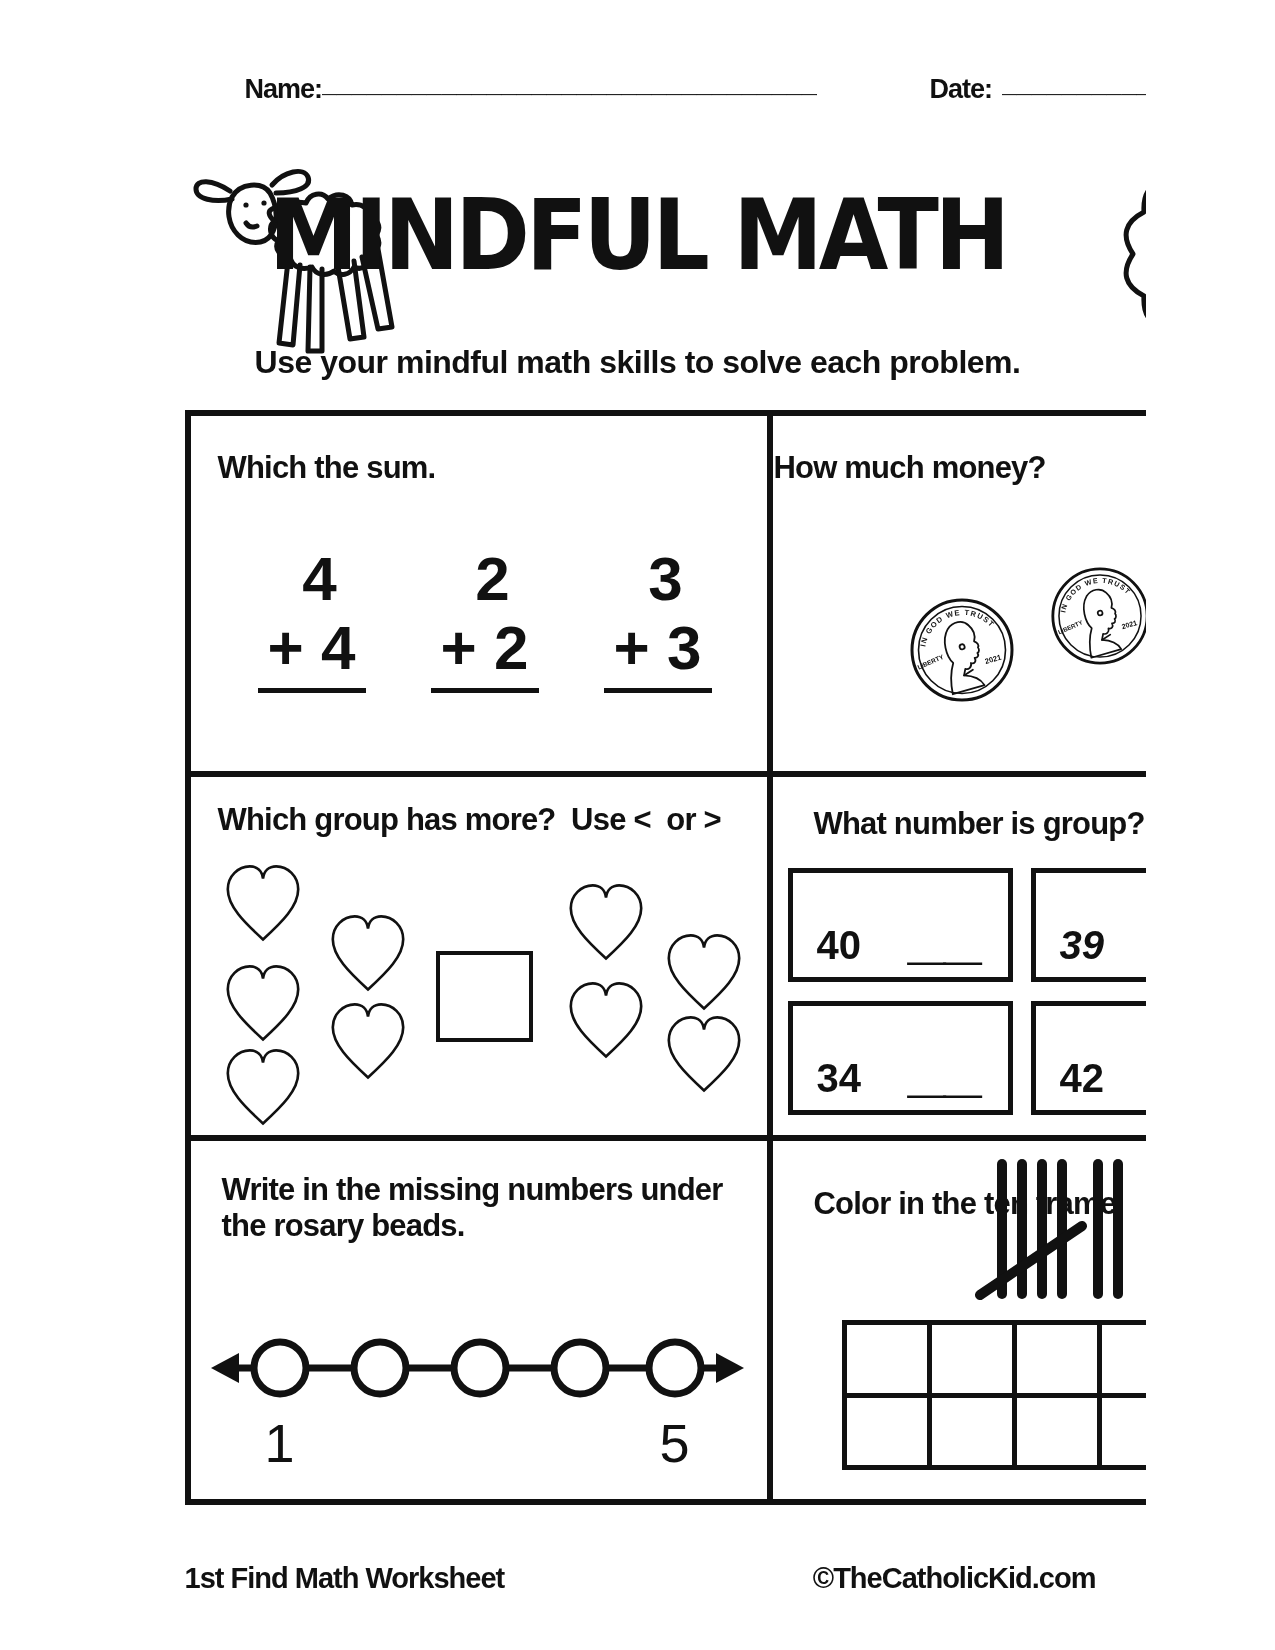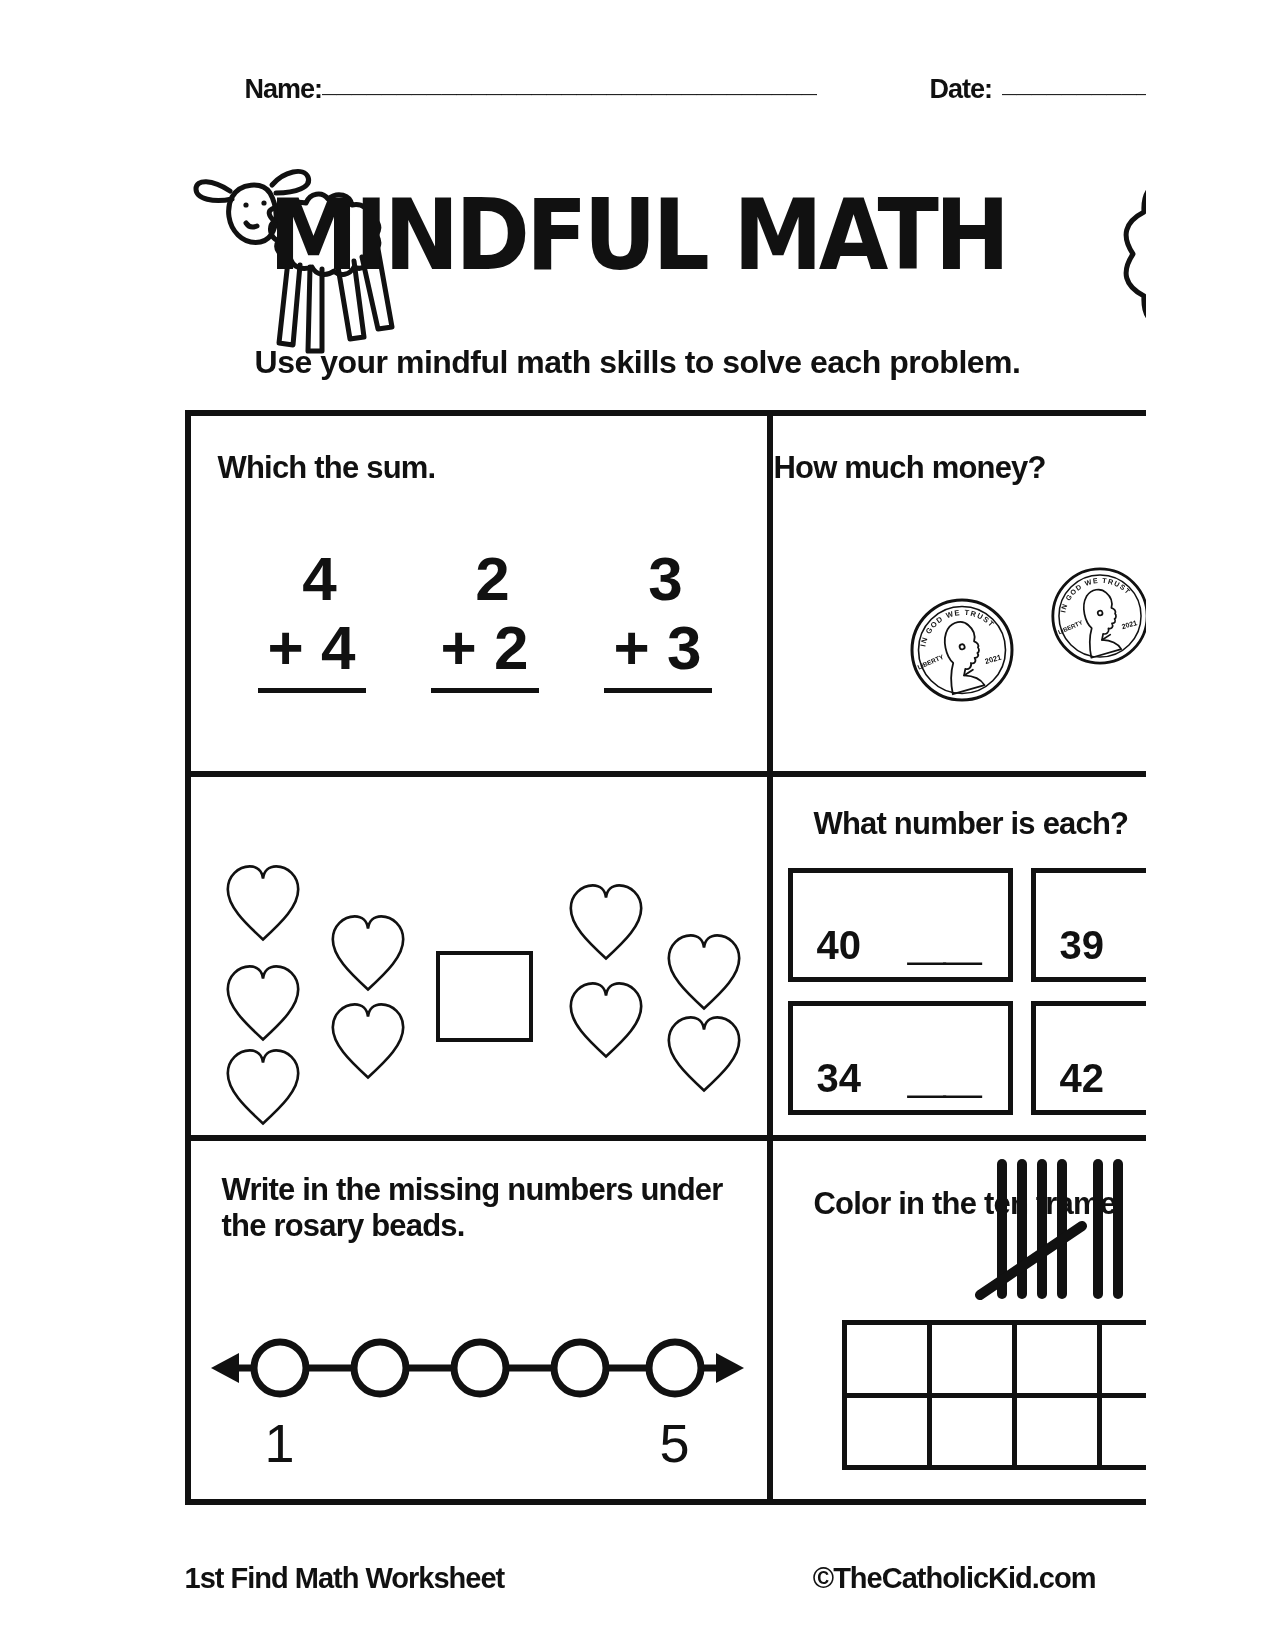--- a/index.html
+++ b/index.html
@@ -176,20 +176,21 @@
       <g fill="none" stroke="#111" stroke-width="1.8" stroke-linecap="round" stroke-linejoin="round">
         <path d="M45 29 C52 23 62 24 66 31 C70 37 70 43 67 48 C70 50 71 53 69 55 C70 57 69 60 67 60 C68 63 66 65 63 64 C64 68 61 70 58 68 C58 72 54 74 51 72 L48 78 C57 81 63 86 65 93 L32 93 C33 81 36 71 41 63 C36 55 36 38 45 29 Z"></path>
         <circle cx="54" cy="50" r="2.5"></circle>
         <path d="M48 78 L58 75"></path>
       </g>
     </g>
   </svg>
 
   <div class="abs answer-box"></div>
 
+  <div class="abs cell-label pre" style="left:88px; top:802px;">Which group has more?  Use &lt;  or &gt;</div>
 
   <svg class="heart" style="left:89px; top:860px;" viewBox="0 0 100 95">
       <path d="M50 90 C28 70 10 52 10 33 C10 18 22 7 35 7 C43 7 49 12 50 21 C51 12 57 7 65 7 C78 7 90 18 90 33 C90 52 72 70 50 90 Z" fill="#fff" stroke="#111" stroke-width="3"></path>
     </svg>
   <svg class="heart" style="left:194px; top:910px;" viewBox="0 0 100 95">
       <path d="M50 90 C28 70 10 52 10 33 C10 18 22 7 35 7 C43 7 49 12 50 21 C51 12 57 7 65 7 C78 7 90 18 90 33 C90 52 72 70 50 90 Z" fill="#fff" stroke="#111" stroke-width="3"></path>
     </svg>
   <svg class="heart" style="left:89px; top:960px;" viewBox="0 0 100 95">
       <path d="M50 90 C28 70 10 52 10 33 C10 18 22 7 35 7 C43 7 49 12 50 21 C51 12 57 7 65 7 C78 7 90 18 90 33 C90 52 72 70 50 90 Z" fill="#fff" stroke="#111" stroke-width="3"></path>
     </svg>
@@ -208,26 +209,26 @@
   <svg class="heart" style="left:530px; top:929px;" viewBox="0 0 100 95">
       <path d="M50 90 C28 70 10 52 10 33 C10 18 22 7 35 7 C43 7 49 12 50 21 C51 12 57 7 65 7 C78 7 90 18 90 33 C90 52 72 70 50 90 Z" fill="#fff" stroke="#111" stroke-width="3"></path>
     </svg>
   <svg class="heart" style="left:432px; top:977px;" viewBox="0 0 100 95">
       <path d="M50 90 C28 70 10 52 10 33 C10 18 22 7 35 7 C43 7 49 12 50 21 C51 12 57 7 65 7 C78 7 90 18 90 33 C90 52 72 70 50 90 Z" fill="#fff" stroke="#111" stroke-width="3"></path>
     </svg>
   <svg class="heart" style="left:530px; top:1011px;" viewBox="0 0 100 95">
       <path d="M50 90 C28 70 10 52 10 33 C10 18 22 7 35 7 C43 7 49 12 50 21 C51 12 57 7 65 7 C78 7 90 18 90 33 C90 52 72 70 50 90 Z" fill="#fff" stroke="#111" stroke-width="3"></path>
     </svg>
 
-  <div class="abs cell-label" style="left:684px; top:806px;">What number is each?</div>
+  <div class="abs cell-label" style="left:684px; top:806px;">What number is group?</div>
   <div class="num-box" style="left:658px; top:868px;">
     <span class="num">40</span>
     <span class="blank">__</span>
   </div>
-  <div class="num-box" style="left:901px; top:868px;">
+  <div class="num-box" style="left:901px; top:868px;font-style:italic;">
     <span class="num">39</span>
     <span class="blank">__</span>
   </div>
   <div class="num-box" style="left:658px; top:1001px;">
     <span class="num">34</span>
     <span class="blank">__</span>
   </div>
   <div class="num-box" style="left:901px; top:1001px;padding-left:11px;">
     <span class="num">42</span>
     <span class="blank">__</span>

